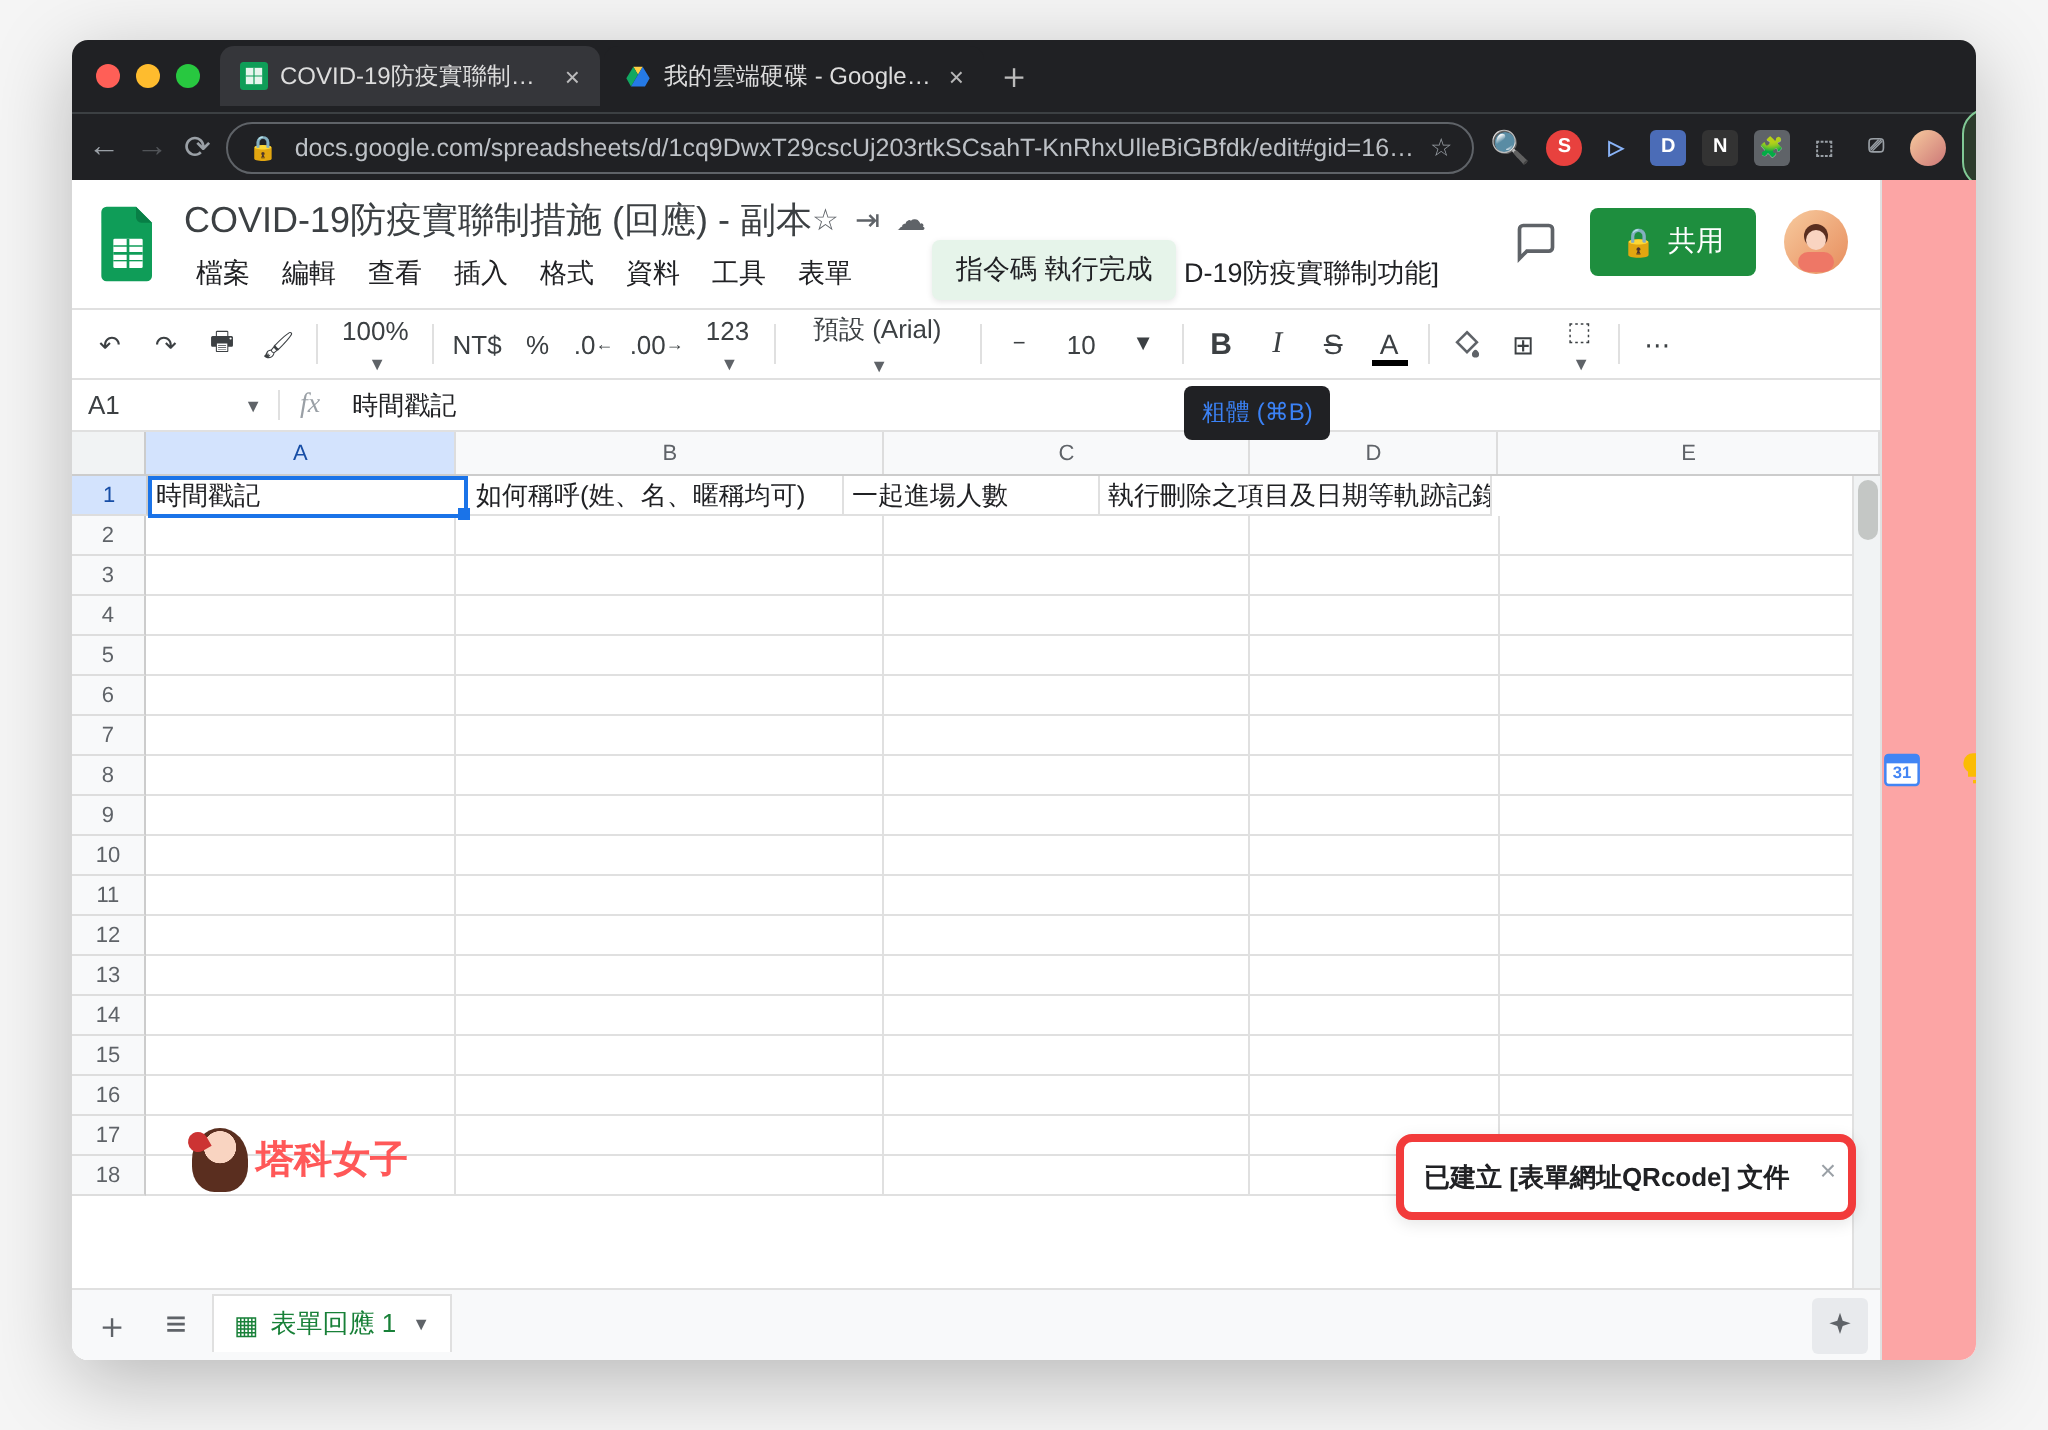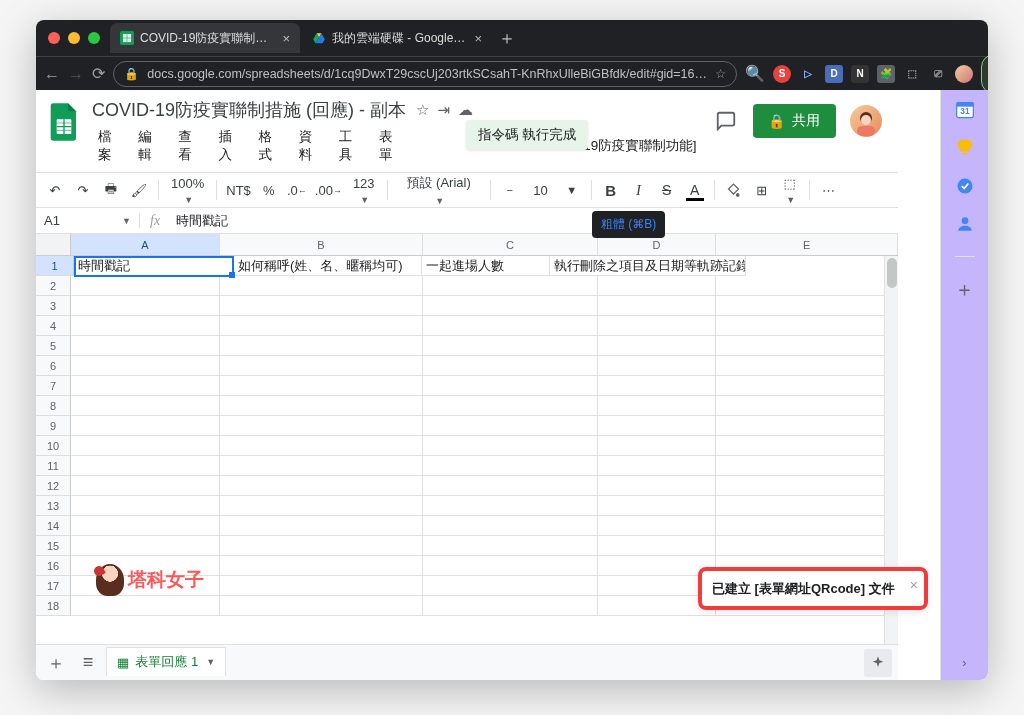--- a/index.html
+++ b/index.html
@@ -38,21 +38,21 @@
 .update-btn { background: #2c3b2c; border: 1px solid #81c995; color: #81c995; border-radius: 13px; padding: 2px 10px; font-size: 12px; }
 
 
 .sheets-app { flex: 1; display: flex; flex-direction: row; background: #fff; overflow: hidden; }
 .sheets-main { flex: 1; display: flex; flex-direction: column; overflow: hidden; }
 
 .doc-header { display: flex; align-items: flex-start; padding: 8px 10px 0 10px; gap: 10px; position: relative; }
 .sheets-logo { width: 36px; height: 48px; display: flex; align-items: center; justify-content: center; }
 .sheets-logo svg { width: 30px; height: 40px; }
 .doc-title-area { flex: 1; }
-.doc-title-row { display: flex; align-items: center; gap: 10px; }
+.doc-title-row { display: flex; align-items: center; gap: 0; }
 .doc-title { font-size: 18px; color: #3c4043; }
 .title-icons { display: flex; gap: 8px; color: #5f6368; font-size: 15px; }
 .menu-bar { display: flex; gap: 4px; font-size: 13.5px; color: #202124; padding: 4px 0 6px 0; align-items: center; }
 .menu-item { padding: 2px 6px; border-radius: 3px; }
 .menu-truncated { white-space: nowrap; }
 
 .toast-script { position: absolute; left: 430px; top: 30px; background: #e6f4ea; color: #202124; padding: 6px 12px; border-radius: 4px; font-size: 13.5px; box-shadow: 0 1px 3px rgba(0,0,0,0.1); z-index: 50; }
 
 .header-right { display: flex; align-items: center; gap: 14px; padding-right: 6px; padding-top: 6px; }
 .comment-icon { color: #5f6368; width: 26px; height: 26px; display: flex; align-items: center; justify-content: center; }
@@ -108,21 +108,21 @@
 
 
 .sheets-bottom { display: flex; align-items: center; height: 36px; border-top: 1px solid #e0e0e0; padding: 0 6px; gap: 4px; background: #f8f9fa; }
 .sb-btn { width: 28px; height: 28px; display: flex; align-items: center; justify-content: center; color: #5f6368; font-size: 18px; }
 .sheet-tab { background: #fff; border: 1px solid #e0e0e0; border-bottom: none; padding: 5px 10px; font-size: 13px; color: #188038; font-weight: 500; display: flex; align-items: center; gap: 6px; border-radius: 0; position: relative; top: -1px;}
 .sheet-tab-icon { color: #188038; }
 .sheets-bottom-right { margin-left: auto; display: flex; gap: 6px;}
 .explore-btn { width: 28px; height: 28px; background: #e8eaed; border-radius: 3px; display: flex; align-items: center; justify-content: center; }
 
 
-.side-panel { width: 48px; background: #c4b5fd; border-left: 1px solid #e0e0e0; display: flex; flex-direction: column; align-items: center; padding: 10px 0; gap: 18px; margin-left: 42px; }
+.side-panel { width: 48px; background: #fca5a5; border-left: 1px solid #e0e0e0; display: flex; flex-direction: row; align-items: center; padding: 10px 0; gap: 18px; }
 .sp-icon { width: 20px; height: 20px; display: flex; align-items: center; justify-content: center; }
 .sp-sep { width: 20px; height: 1px; background: #e0e0e0; margin: 4px 0; }
 .sp-expand { margin-top: auto; color: #5f6368; font-size: 13px; }
 
 
 .notification { position: absolute; right: 60px; bottom: 70px; width: 230px; background: #fff; border: 4px solid #f23b3b; border-radius: 8px; padding: 8px 26px 8px 10px; font-size: 13px; color: #202124; line-height: 1.5; z-index: 100; box-shadow: 0 2px 8px rgba(0,0,0,0.1); }
 .notification .close { position: absolute; right: 6px; top: 4px; color: #9aa0a6; font-size: 14px; }
 .notification .title { font-weight: bold; }
 
 

